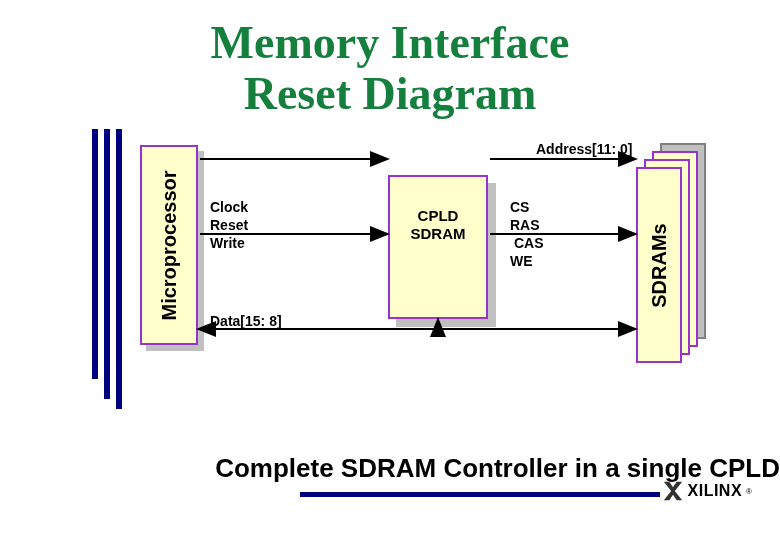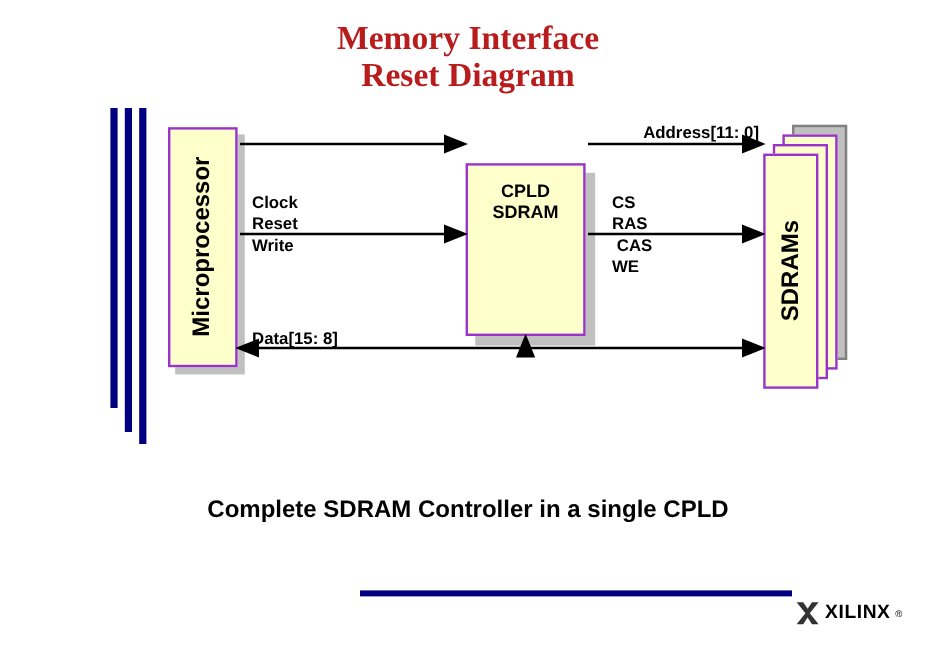--- a/index.html
+++ b/index.html
@@ -8,23 +8,23 @@
     width: 780px;
     height: 540px;
     background: white;
     font-family: Arial, Helvetica, sans-serif;
     position: relative;
     overflow: hidden;
   }
   .title {
     text-align: center;
     font-family: "Times New Roman", serif;
-    font-size: 28px;
-    font-weight: bold;
-    color: #b91c1c;
+    font-size: 46px;
+    font-weight: bold;
+    color: #15803d;
     line-height: 1.1;
     margin-top: 18px;
   }
   .diagram {
     position: relative;
     width: 780px;
     height: 320px;
     margin-top: 10px;
   }
   
@@ -89,21 +89,21 @@
     left: 388px;
     top: 46px;
     width: 100px;
     height: 144px;
     background: #ffffcc;
     border: 2px solid #9933cc;
     box-sizing: border-box;
     text-align: center;
     font-weight: bold;
     font-size: 15px;
-    padding-top: 13px;
+    padding-top: 30px;
     line-height: 1.2;
   }
 
   
   .sdram-stack {
     position: absolute;
     left: 636px;
     top: 14px;
   }
   .sdram-layer {
@@ -126,43 +126,42 @@
   }
 
   .sig-label {
     position: absolute;
     font-size: 14px;
     font-weight: bold;
     line-height: 1.25;
   }
 
   .caption {
-    text-align: center;
-    font-weight: bold;
-    font-size: 20px;
+    text-align: right;
+    font-weight: bold;
+    font-size: 26px;
     margin-top: 4px;
   }
 
   
   .footer-line {
     position: absolute;
     left: 300px;
     top: 492px;
     width: 360px;
     height: 5px;
     background: #000080;
   }
   .logo {
     position: absolute;
     right: 28px;
     top: 480px;
     display: flex;
     align-items: center;
     gap: 4px;
-    margin-top: 20px;
   }
   .logo-x {
     width: 22px;
     height: 22px;
   }
   .logo-text {
     font-size: 16px;
     font-weight: bold;
     letter-spacing: 0.5px;
   }

